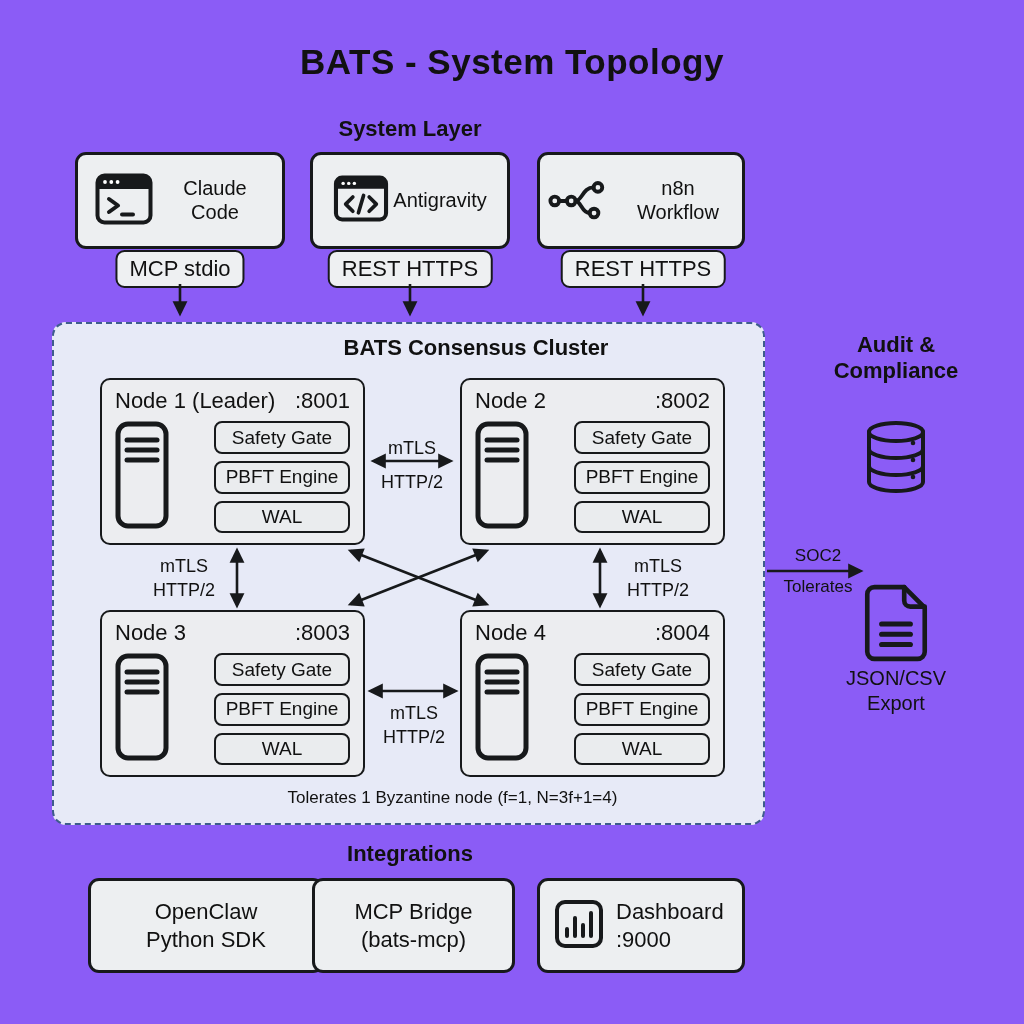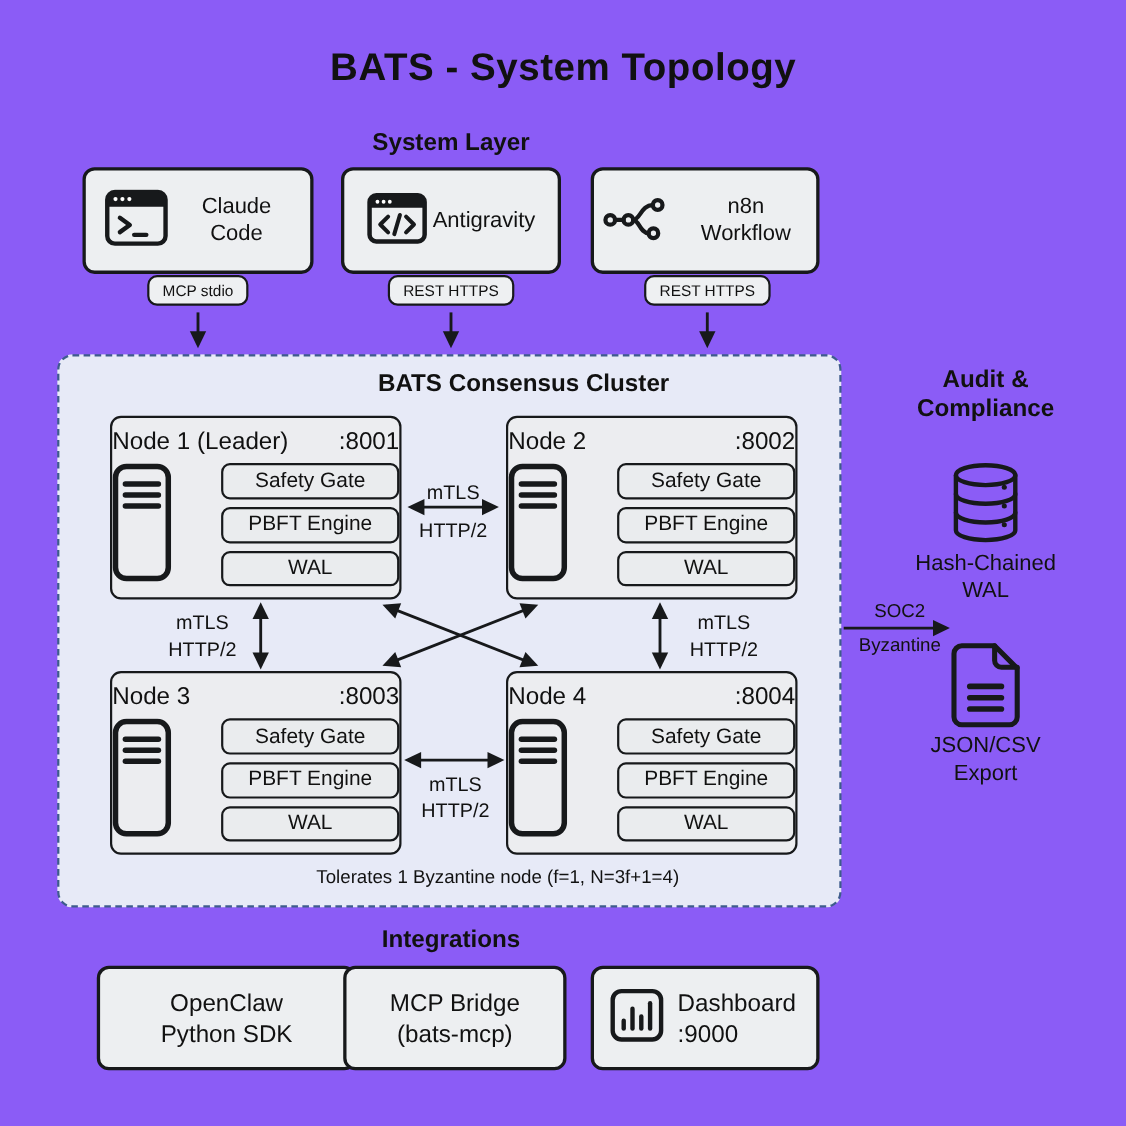--- a/index.html
+++ b/index.html
@@ -10,27 +10,27 @@
 
   .main-title{left:0;top:42px;width:1024px;font-size:35px;font-weight:bold;letter-spacing:.5px;}
   .section-title{font-size:22px;font-weight:bold;}
 
   .gbox{background:#edeff1;border:3px solid #17191b;border-radius:11px;
         display:flex;align-items:center;justify-content:center;gap:12px;}
   .gbox .txt{font-size:20px;line-height:1.18;}
   .gbox.col{flex-direction:row;gap:4px;}
 
   .proto{background:#eef0f2;border:2.5px solid #17191b;border-radius:9px;
-         font-size:14px;padding:4px 12px;transform:translateX(-50%);white-space:nowrap;}
+         font-size:22px;padding:4px 12px;transform:translateX(-50%);white-space:nowrap;}
 
   .cluster{left:52px;top:322px;width:713px;height:503px;background:#e7eaf7;
            border:2.5px dashed #3e5c8c;border-radius:14px;}
 
   .node{width:265px;height:167px;background:#ecedf0;border:2.5px solid #17191b;
-        border-radius:10px;padding:9px 0;}
+        border-radius:10px;padding:9px 13px;}
   .node-head{display:flex;justify-content:space-between;font-size:22px;line-height:1.1;}
   .node-body{display:flex;gap:13px;margin-top:8px;height:112px;}
   .comps{flex:1;display:flex;flex-direction:column;gap:7px;}
   .comp{flex:1;background:#eaecee;border:2px solid #17191b;border-radius:8px;
         display:flex;align-items:center;justify-content:center;font-size:19px;margin-left:32px;}
 
   .linklbl{font-size:18px;line-height:1.35;}
   .small-lbl{font-size:17px;}
   .footnote{font-size:17px;margin-left:44px;}
   .aud-lbl{font-size:20px;line-height:1.25;}
@@ -213,24 +213,23 @@
     <svg width="68" height="74" viewBox="0 0 68 74">
       <ellipse class="ic" cx="34" cy="12" rx="27" ry="9" stroke-width="4"></ellipse>
       <path class="ic" d="M7 12 V62 a27 9 0 0 0 54 0 V12" stroke-width="4"></path>
       <path class="ic" d="M7 29 a27 9 0 0 0 54 0" stroke-width="4"></path>
       <path class="ic" d="M7 46 a27 9 0 0 0 54 0" stroke-width="4"></path>
       <circle cx="51" cy="23" r="2.3" fill="#17191b"></circle>
       <circle cx="51" cy="40" r="2.3" fill="#17191b"></circle>
       <circle cx="51" cy="57" r="2.3" fill="#17191b"></circle>
     </svg>
   </span>
-  <div class="abs aud-lbl center" style="left:821px;top:500px;width:150px;">Hash-Chained WAL</div>
 
   <span class="abs small-lbl center" style="left:776px;top:546px;width:84px;">SOC2</span>
-  <span class="abs small-lbl center" style="left:760px;top:577px;width:116px;">Byzantine</span>
+  <span class="abs small-lbl center" style="left:760px;top:577px;width:116px;">Tolerates</span>
 
   <span class="abs" style="left:864px;top:584px;">
     <svg width="64" height="78" viewBox="0 0 62 76">
       <path class="ic" d="M10 3 h29 l20 20 V66 a7 7 0 0 1 -7 7 H10 a7 7 0 0 1 -7 -7 V10 a7 7 0 0 1 7 -7 z" stroke-width="4.5" fill="#fdfdfd"></path>
       <path class="ic" d="M39 3 v13 a6 6 0 0 0 6 6 h14" stroke-width="4.5"></path>
       <line class="ic" x1="17" y1="39" x2="45" y2="39" stroke-width="5"></line>
       <line class="ic" x1="17" y1="49" x2="45" y2="49" stroke-width="5"></line>
       <line class="ic" x1="17" y1="59" x2="45" y2="59" stroke-width="5"></line>
     </svg>
   </span>

